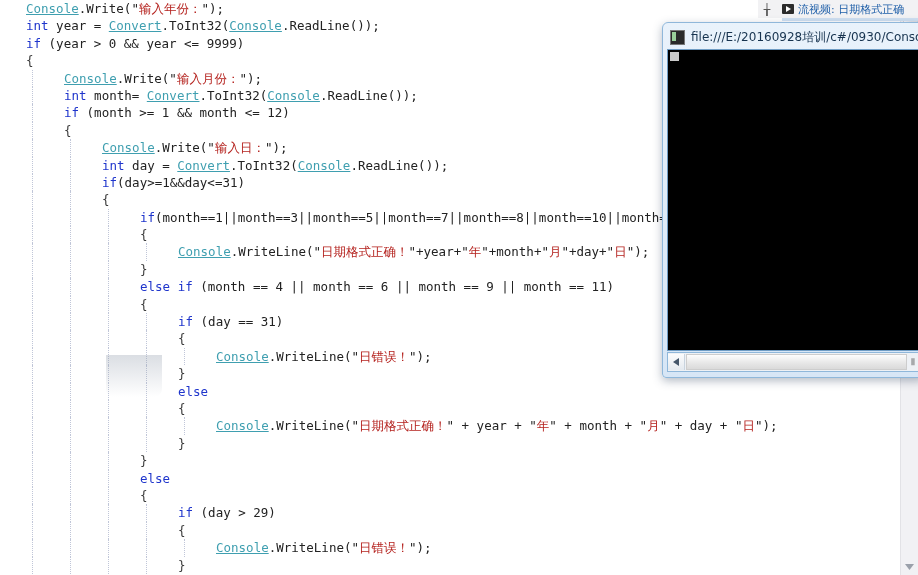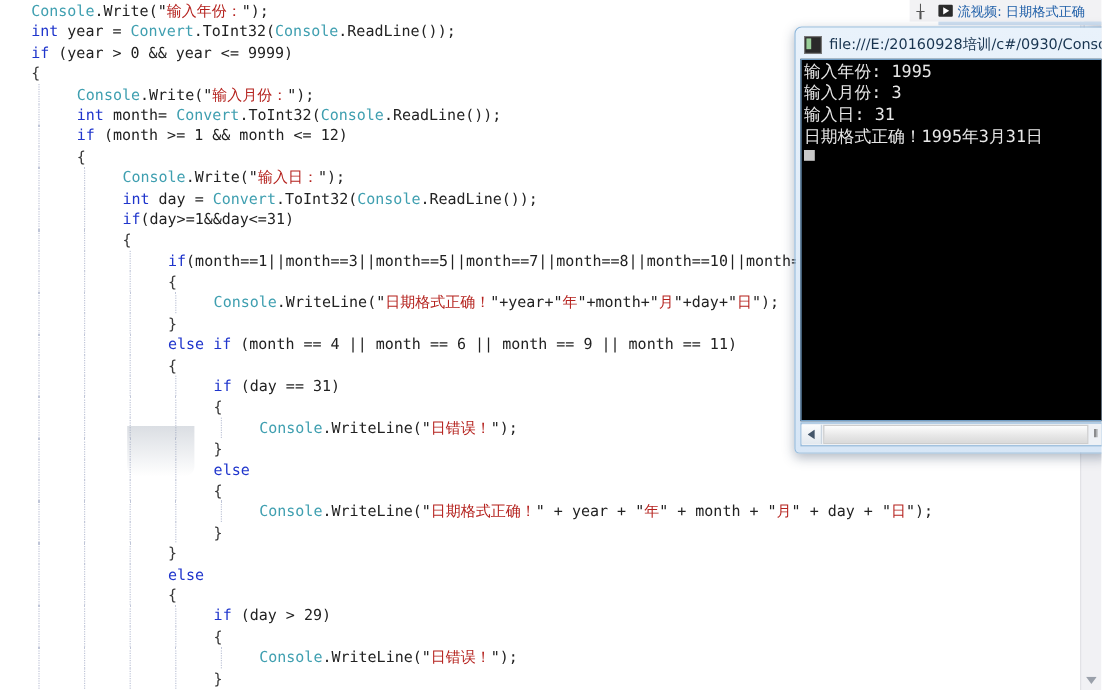--- a/index.html
+++ b/index.html
@@ -19,21 +19,21 @@
     padding:0;margin:0;
     font-family:"DejaVu Sans Mono","Liberation Mono",monospace;
     font-size:12.5px;
     line-height:17.4px;
     white-space:pre;
   }
   .ln{height:17.4px;white-space:pre;position:relative;}
   .ind{position:absolute;top:0;width:1px;height:17.4px;
        border-left:1px dotted #c0c6d8;}
   .k   {color:#1f35cc;}        
-  .t   {color:#3f9fb0;}        
+  .t   {color:#3f9fb0;text-decoration:underline;}        
   .s   {color:#b5231f;}        
   .p   {color:#222222;}        
   .b   {color:#3a3a3a;}        
 
   
   #vscroll{
     position:absolute;right:0;top:18px;width:17px;bottom:0;
     background:#f1f1f4;border-left:1px solid #e2e2e6;
   }
   #vthumb{
@@ -175,24 +175,20 @@
   <div id="toastunderline"></div>
 </div>
 
 <div id="console">
   <div id="cwin">
     <div id="ctitle">
       <span id="cicon"></span>
       <span>file:///E:/20160928培训/c#/0930/Conso</span>
     </div>
     <div id="cbody">
-      <div id="ctext">输入年份: 1995
-输入月份: 3
-输入日: 31
-日期格式正确！1995年3月31日</div>
       <div id="ccursor"></div>
     </div>
     <div id="chscroll">
       <div class="hs-arrow">
         <svg width="6" height="8" viewBox="0 0 6 8" aria-hidden="true">
           <path d="M6 0 L6 8 L0 4 Z" fill="#44566a"></path>
         </svg>
       </div>
       <div id="chthumb"></div>
       <div class="hs-grip">⦀</div>

